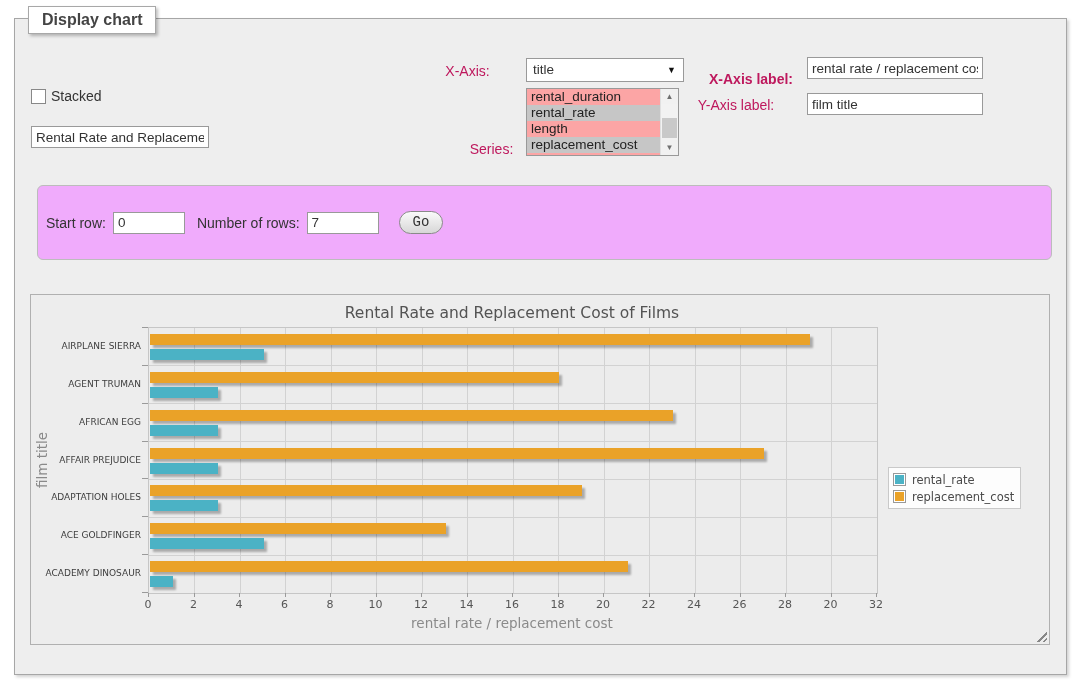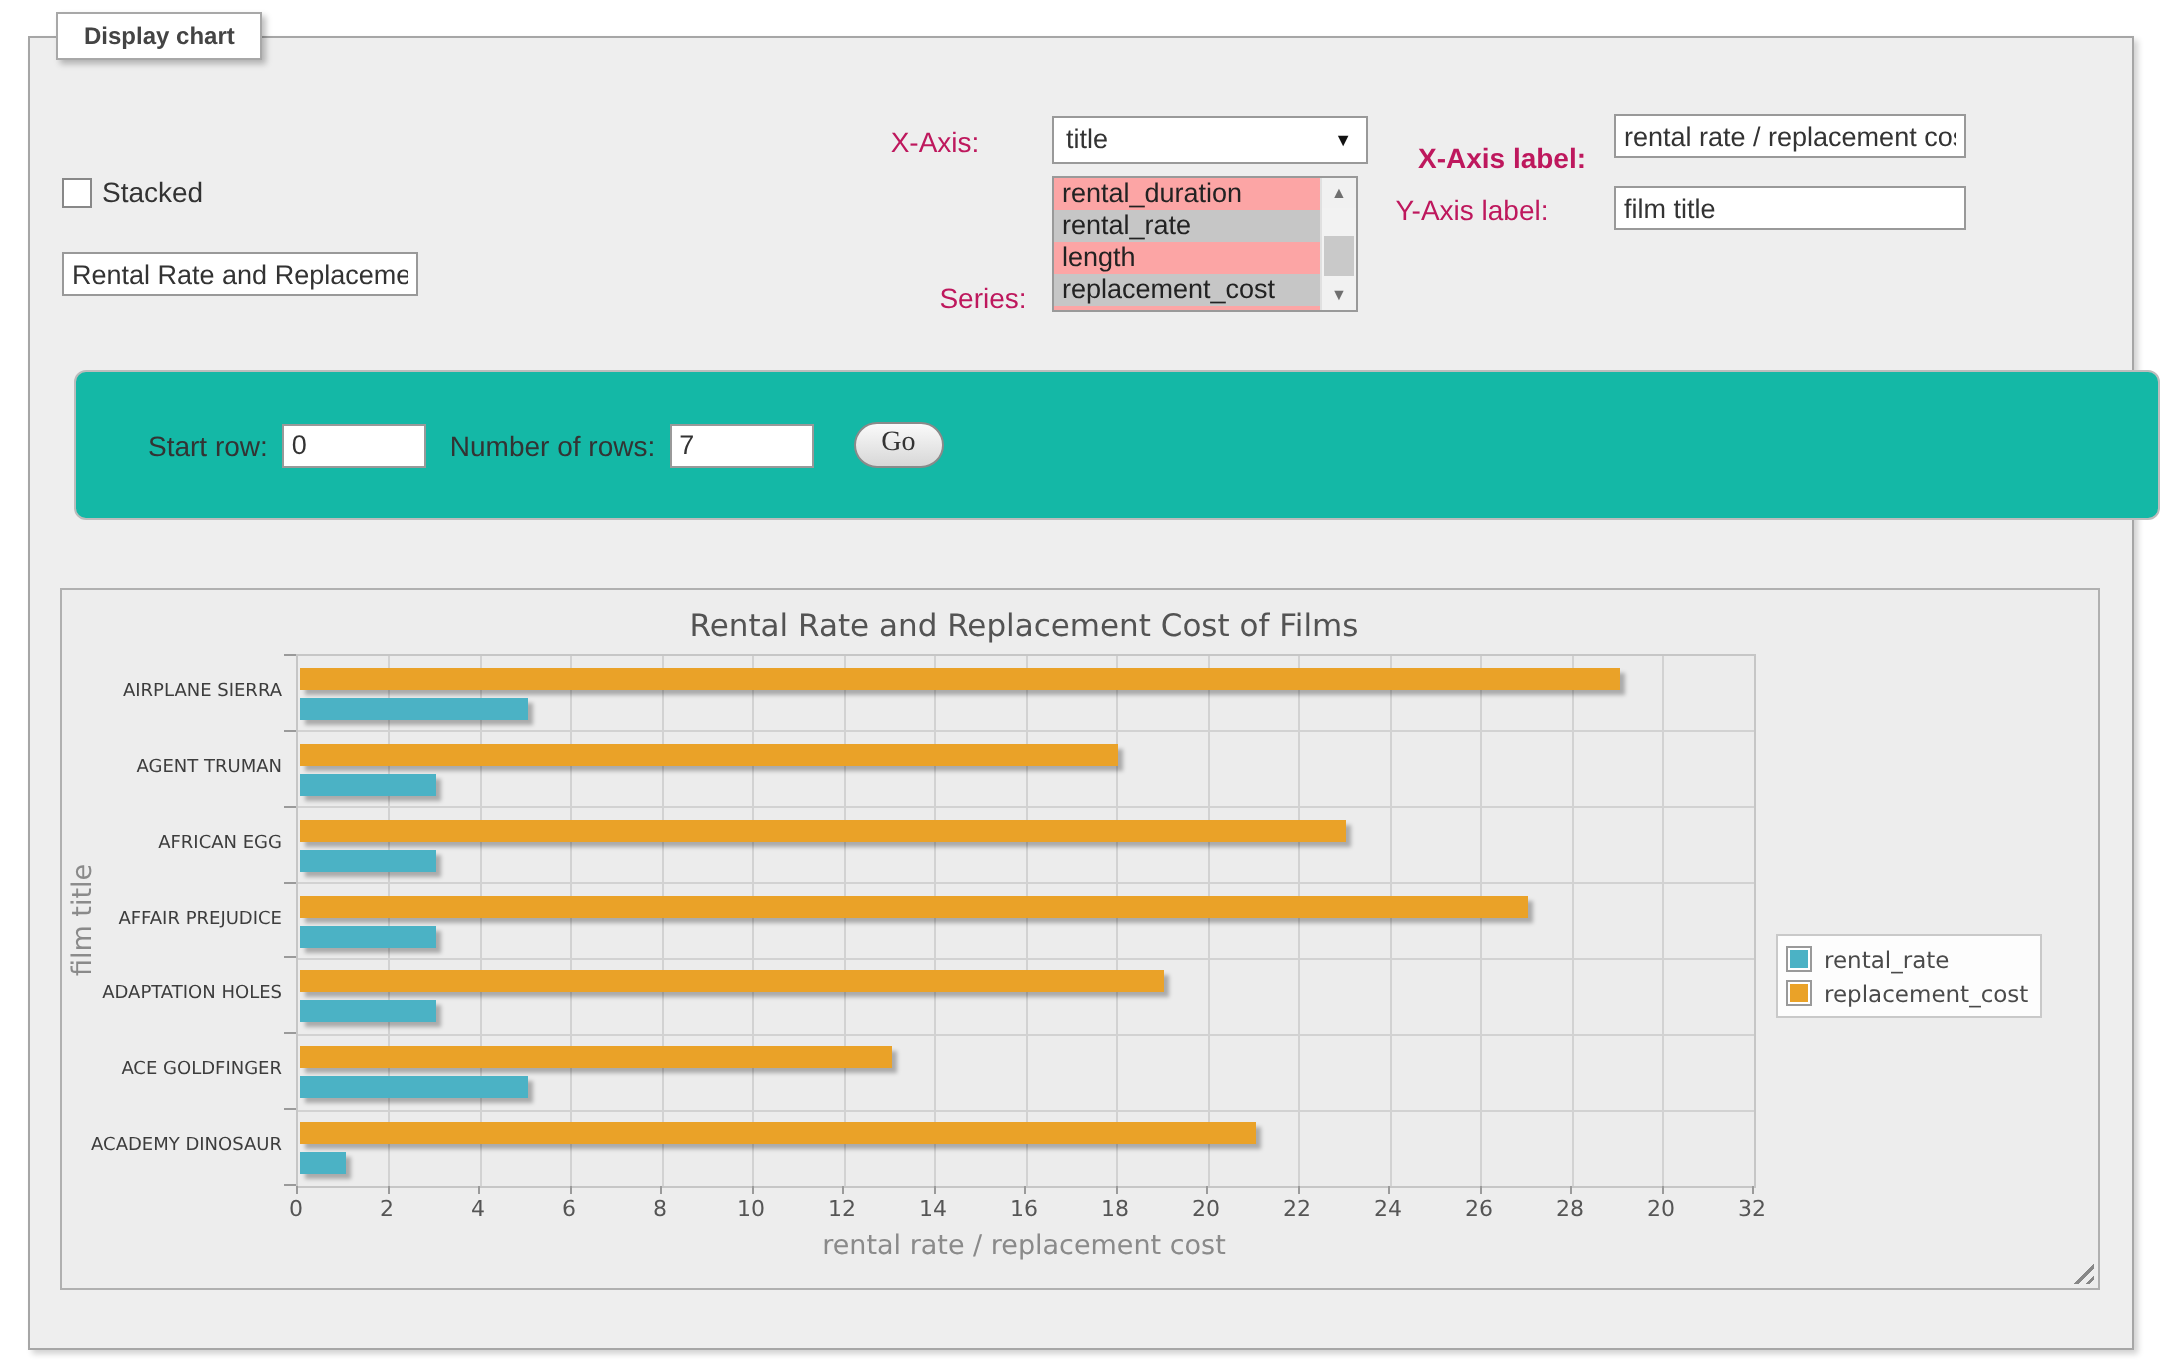--- a/index.html
+++ b/index.html
@@ -10,21 +10,21 @@
   }
   
   .fieldset{
     position:absolute;left:14px;top:18px;width:1051px;height:655px;
     background:#eeeeee;border:1px solid #a6a6a6;
     box-shadow:2px 2px 3px rgba(0,0,0,0.18);
   }
   .fs-legend{
     position:absolute;left:13px;top:-13px;background:#ffffff;
     border:1px solid #a8a8a8;padding:4px 13px;font-weight:bold;
-    font-size:12px;color:#444;box-shadow:2px 2px 3px rgba(0,0,0,0.25);
+    font-size:16px;color:#444;box-shadow:2px 2px 3px rgba(0,0,0,0.25);
   }
   
   .radio-row{position:absolute;left:16px;top:37px;display:flex;align-items:center;gap:11px;}
   .radio-item{display:flex;align-items:center;gap:4px;cursor:default;}
   .radio{width:13px;height:13px;border-radius:50%;border:1px solid #777;background:#fff;position:relative;flex:none;}
   .radio.checked::after{content:'';position:absolute;left:3px;top:3px;width:5px;height:5px;border-radius:50%;background:#333;}
   .stacked-row{position:absolute;left:16px;top:69px;display:flex;align-items:center;gap:5px;text-align:center;}
   .checkbox{width:13px;height:13px;border:1px solid #888;background:#fff;flex:none;}
   input[type=text]{
     border:1px solid #999;background:#fff;height:20px;padding:0 4px;
@@ -51,28 +51,28 @@
   .series-scrollbar{position:absolute;right:0;top:0;width:17px;height:66px;background:#f2f2f2;border-left:1px solid #e0e0e0;}
   .sb-btn{position:absolute;left:0;width:17px;height:15px;background:#f1f1f1;color:#6f6f6f;font-size:8px;text-align:center;line-height:15px;}
   .sb-up{top:0;}
   .sb-down{bottom:0;}
   .sb-thumb{position:absolute;left:1px;top:29px;width:15px;height:20px;background:#c9c9c9;}
   .xaxis-label-input{position:absolute;left:792px;top:38px;width:166px;}
   .yaxis-label-input{position:absolute;left:792px;top:74px;width:166px;}
   
   .row-panel{
     position:absolute;left:22px;top:166px;width:1005px;height:73px;
-    background:#14b8a6;border:1px solid #bcbcbc;border-radius:6px;
-    display:flex;align-items:center;padding-left:36px;box-sizing:content-box;
+    background:#f0abfc;border:1px solid #bcbcbc;border-radius:6px;
+    display:flex;align-items:center;padding-left:8px;box-sizing:content-box;
   }
   .row-panel .plabel{margin-right:7px;color:#333;}
   .row-panel input{width:62px;margin-right:12px;}
   .go-btn{
     margin-left:8px;padding:2px 13px 3px 13px;border:1px solid #8a8a8a;border-radius:12px;
-    background:linear-gradient(#fafafa,#d7d7d7);font-family:Liberation Serif, serif;
+    background:linear-gradient(#fafafa,#d7d7d7);font-family:Liberation Mono, monospace;
     font-size:14px;color:#333;cursor:default;
   }
   
   .chart-container{
     position:absolute;left:15px;top:275px;width:1018px;height:349px;
     border:1px solid #b0b0b0;background:#ededed;
   }
   .chart-area{position:absolute;left:0;top:0;width:100%;height:100%;font-family:"DejaVu Sans",sans-serif;}
   .chart-title{position:absolute;left:0;top:9px;width:962px;text-align:center;font-size:15.5px;color:#535353;}
   .plot-area{position:absolute;left:117px;top:32px;width:728px;height:265px;border:1px solid #c6c6c6;background:#ececec;}

